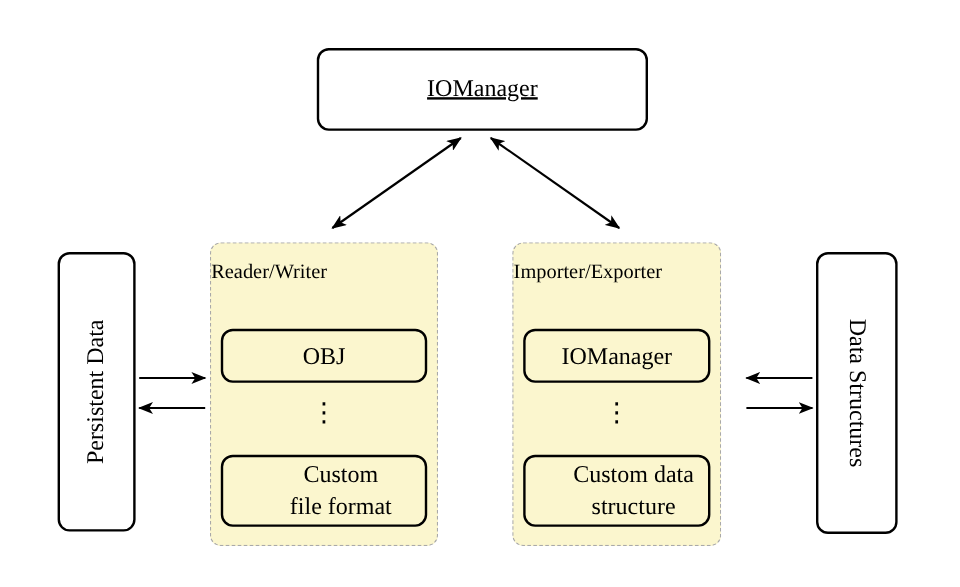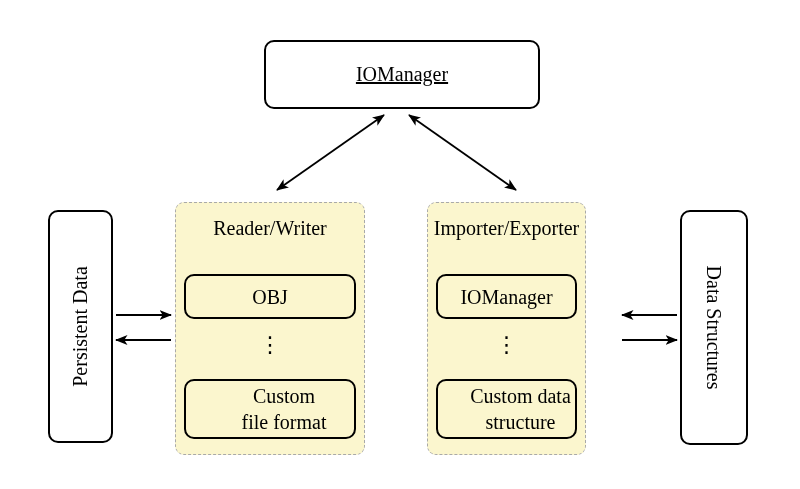--- a/index.html
+++ b/index.html
@@ -49,27 +49,26 @@
 
   .group {
     position: absolute;
     top: 202px;
     height: 253px;
     background: var(--group-fill);
     border: 1.5px dashed var(--group-border);
     border-radius: 9px;
   }
   .group-left  { left: 175px; width: 190px; }
-  .group-right { left: 427px; width: 159px; }
+  .group-right { left: 427px; width: 174px; }
 
   .group-title {
     position: absolute;
     top: 14px; left: 0; right: 0;
-    text-align: center;
-    font-size: 20px;
+    font-size: 17px;
   }
 
   .item {
     position: absolute;
     left: 8px; right: 8px;
     background: var(--group-fill);
     border: 2.2px solid var(--line-color);
     border-radius: 10px;
     display: flex;
     flex-direction: column;

